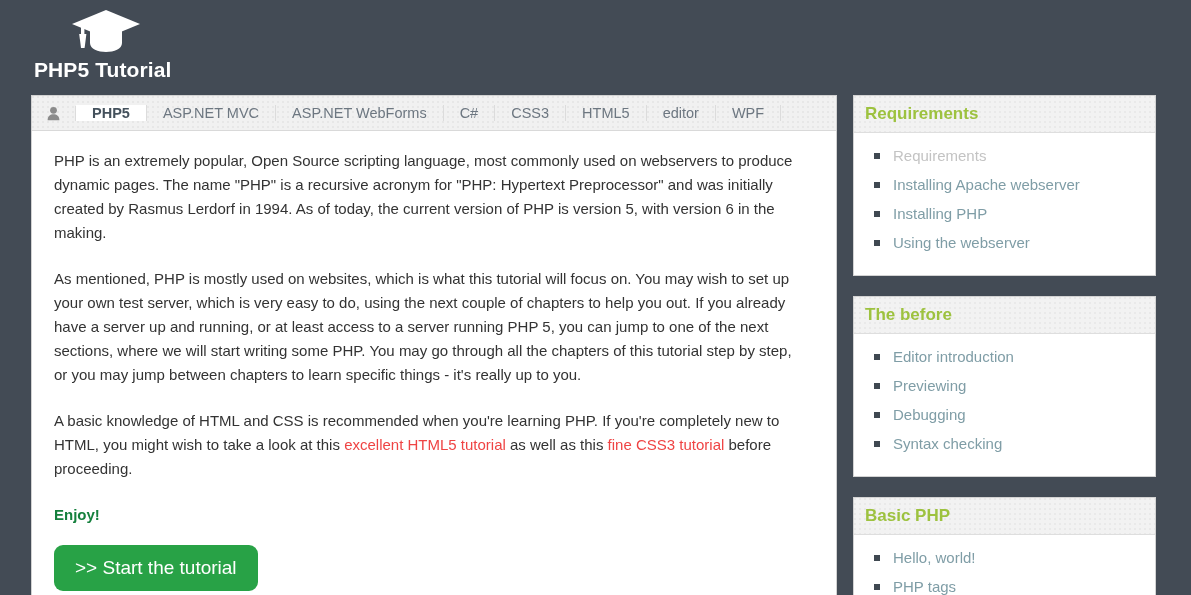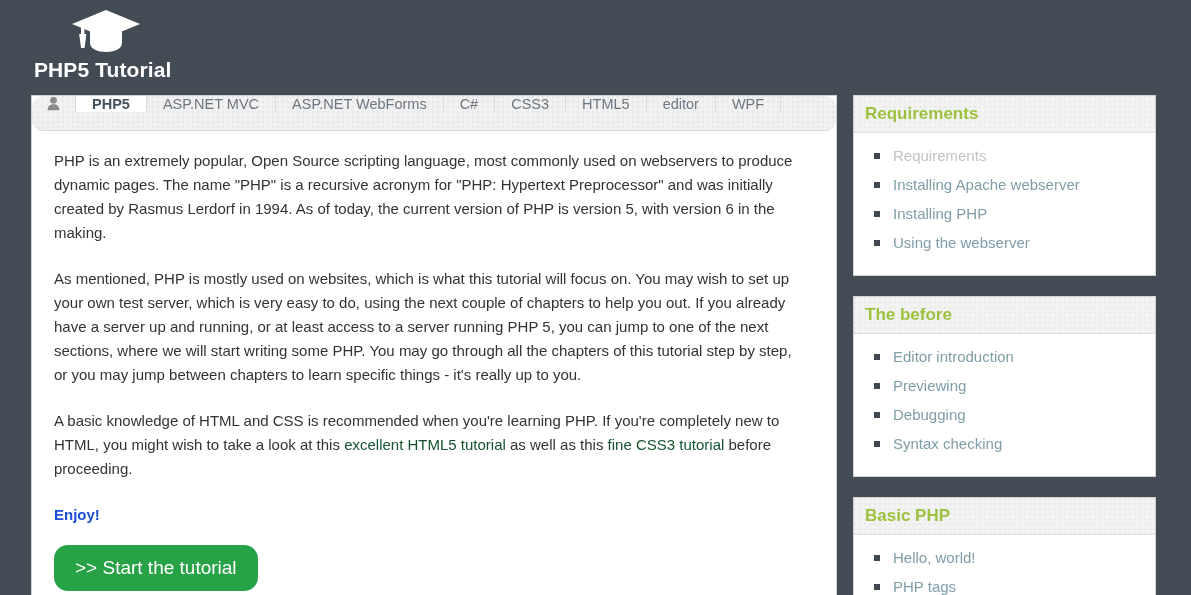--- a/index.html
+++ b/index.html
@@ -56,26 +56,25 @@
     box-sizing: border-box;
     overflow: hidden;
   }
 
   #tab-bar {
     position: relative;
     height: 34px;
     background: #f1f1f1;
     border-bottom: 1px solid #d9d9d9;
     display: flex;
-    align-items: flex-start;
+    align-items: center;
     overflow: hidden;
     background-image:
       radial-gradient(circle at 1px 1px, rgba(0,0,0,0.045) 0.7px, transparent 0.9px);
     background-size: 5px 5px;
-    border-radius: 12px;
   }
   .tab {
     display: flex;
     align-items: center;
     justify-content: center;
     padding: 0 16px;
     font-size: 14.5px;
     color: #6d7781;
     border-right: 1px solid #dcdcdc;
     white-space: nowrap;
@@ -104,35 +103,35 @@
   }
   #article p {
     margin: 0 0 22px 0;
     font-size: 15px;
     line-height: 24px;
     color: #333333;
   }
   #article p.enjoy {
     font-weight: bold;
     margin-bottom: 18px;
-    color: #1d4ed8;
+    color: #15803d;
   }
   .body-link {
-    color: #14532d;
+    color: #ef4444;
     text-decoration: none;
     cursor: pointer;
     margin-top: 12px;
   }
   #start-tutorial-button {
     display: inline-block;
     background: #28a246;
     color: #ffffff;
     font-size: 19px;
     padding: 13px 21px 14px 21px;
-    border-radius: 14px;
+    border-radius: 9px;
     border: none;
     cursor: pointer;
     font-family: "Liberation Sans", sans-serif;
     line-height: 1;
   }
 
   
   #sidebar {
     position: absolute;
     left: 853px;

